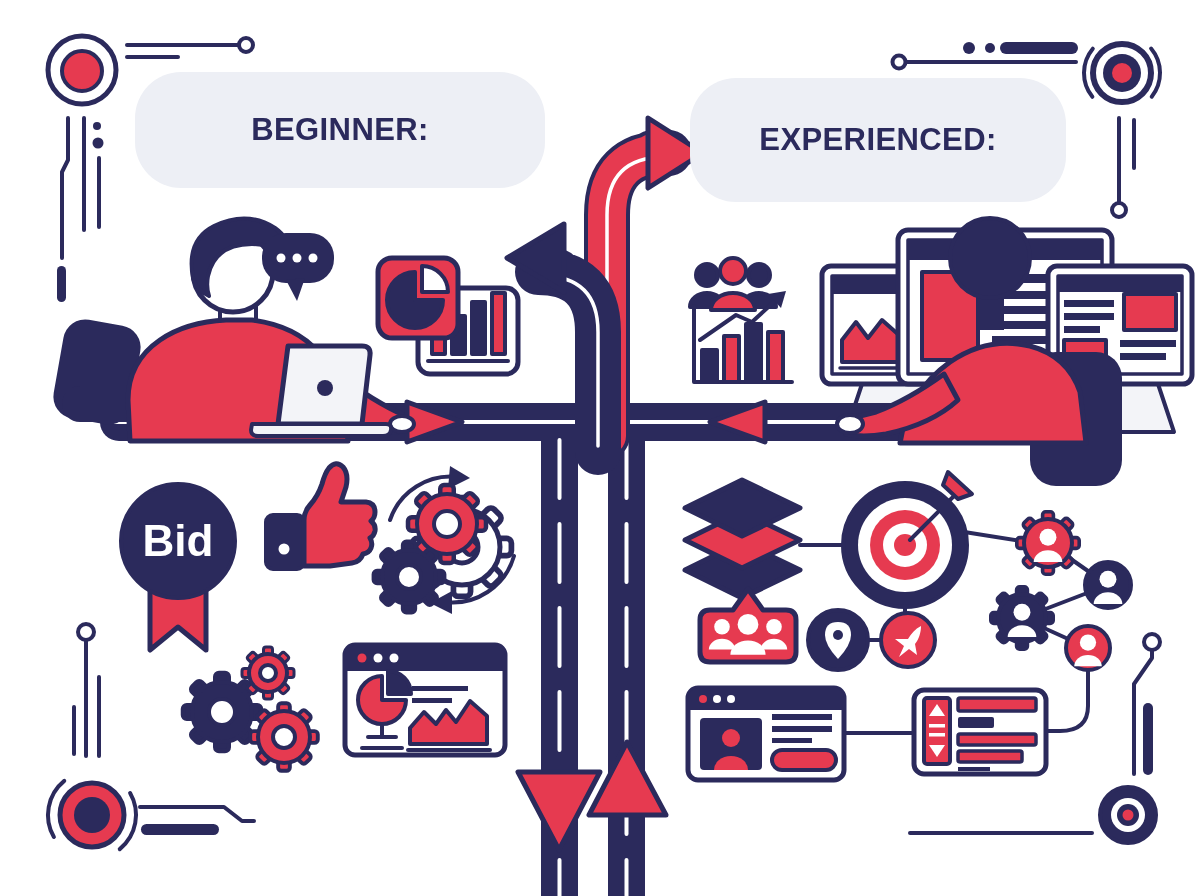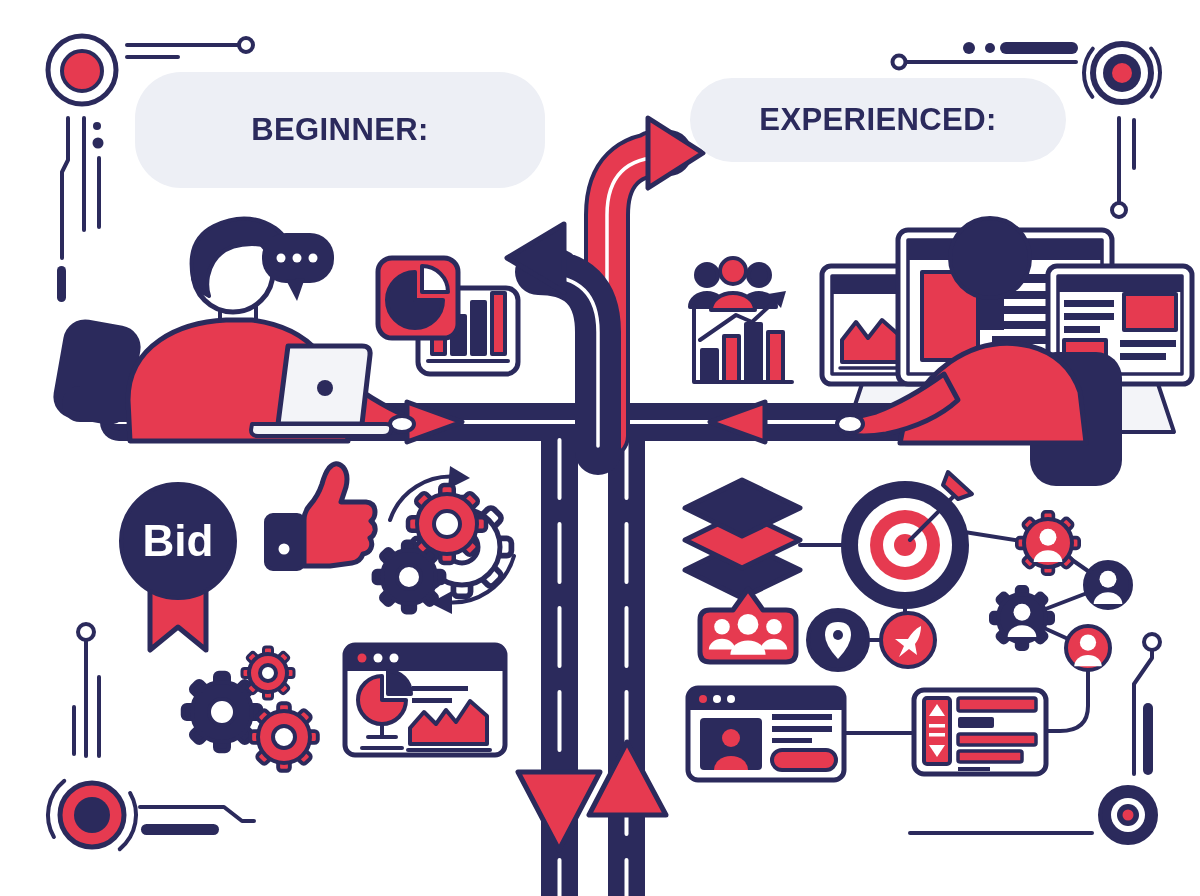--- a/index.html
+++ b/index.html
@@ -8,21 +8,21 @@
   #stage svg{position:absolute;left:0;top:0;}
   svg *{stroke-linejoin:round;stroke-linecap:round;}
   .fn{fill:var(--navy);} .fr{fill:var(--red);} .fw{fill:#ffffff;} .fs{fill:var(--screen);} .no{fill:none;}
   .sn{stroke:var(--navy);} .sw{stroke:#ffffff;} .ns{stroke:none;}
   .w3{stroke-width:3.5;} .w4{stroke-width:4;} .w5{stroke-width:5;} .w6{stroke-width:6;}
   .pill{position:absolute;background:var(--pill);border-radius:46px;display:flex;flex-direction:column;
         justify-content:center;text-align:center;color:var(--navy);
         font-weight:800;letter-spacing:.4px;line-height:1.32;}
   .pill span{display:block;}
   #pill-beginner{left:135px;top:72px;width:410px;height:116px;font-size:31px;}
-  #pill-experienced{left:690px;top:78px;width:376px;height:84px;font-size:31px;}
+  #pill-experienced{left:690px;top:78px;width:376px;height:124px;font-size:31px;}
   .bidtext{font-family:"Liberation Sans",sans-serif;font-weight:800;font-size:44px;fill:#fff;}
 </style>
 </head>
 <body>
 
 <div id="stage">
 
 <svg width="1200" height="896" viewBox="0 0 1200 896">
   <defs>
     <g id="teeth8">

